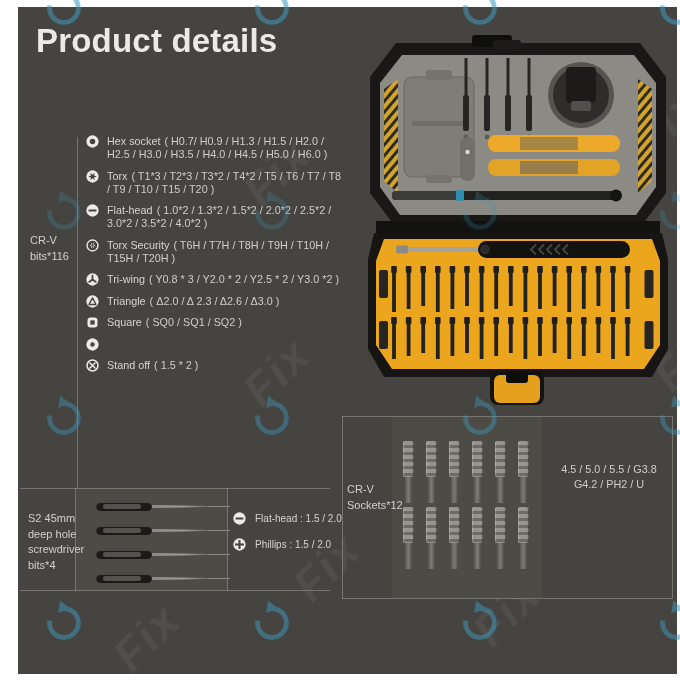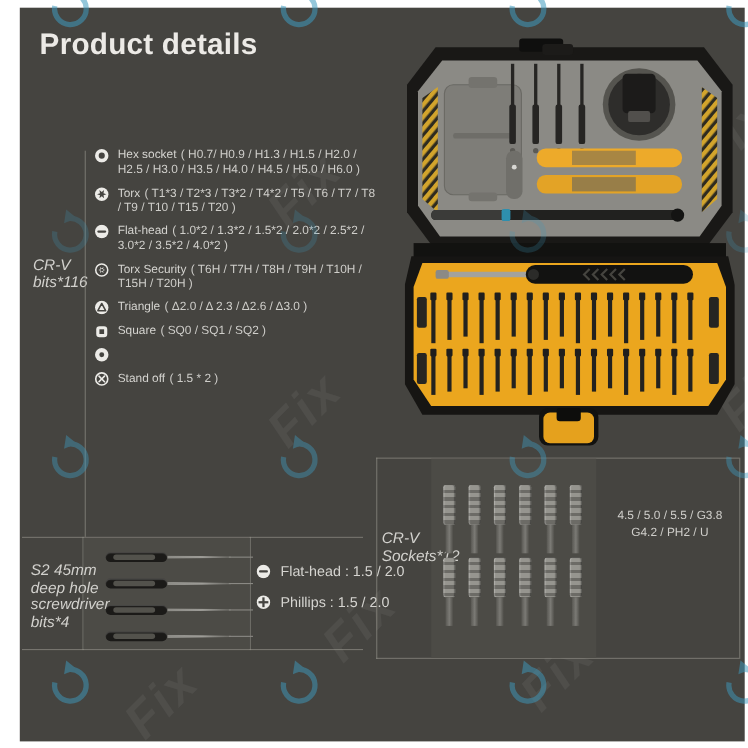--- a/index.html
+++ b/index.html
@@ -2,46 +2,46 @@
 <html><head>
 <meta charset="utf-8">
 <style>
   html,body{margin:0;padding:0;background:#fff;}
   .stage{position:relative;width:680px;height:680px;background:#ffffff;overflow:hidden;
          font-family:"Liberation Sans",sans-serif;-webkit-font-smoothing:antialiased;}
   .panel{position:absolute;left:18px;top:7px;width:659px;height:667px;background:#454440;}
   .lightbox{position:absolute;background:#4c4b46;}
   .divider{position:absolute;background:rgba(158,156,147,0.55);}
   
-  .title{position:absolute;left:36px;top:26px;color:#eceae6;font-weight:700;font-size:27px;line-height:29px;letter-spacing:.2px;}
+  .title{position:absolute;left:36px;top:26px;color:#eceae6;font-weight:700;font-size:33px;line-height:29px;letter-spacing:.2px;}
   .title .t2{margin-left:79px;}
   
   .bits-list{position:absolute;left:86px;top:135px;width:258px;}
   .bit-row{display:flex;align-items:flex-start;margin-bottom:8.5px;}
   .icn{display:inline-block;flex:0 0 auto;}
   .icn svg{display:block;}
   .bit-row .icn{margin-top:0px;margin-right:8px;}
   .bit-text{font-size:10.8px;line-height:13px;color:#d5d4d0;}
   .bit-label{margin-right:4px;}
   .bit-specs{color:#cfceca;}
-  .side-label{position:absolute;color:#d2d1cd;font-size:14px;line-height:15.5px;font-style:italic;}
+  .side-label{position:absolute;color:#d2d1cd;font-size:11px;line-height:15.5px;}
   
   .s2bits{position:absolute;left:90px;top:495px;width:130px;}
   .s2bit{position:relative;height:24px;}
   .s2bit .bar{position:absolute;left:6px;top:7px;width:56px;height:9px;border-radius:5px;background:#1b1a18;
               box-shadow:inset 0 1px 1px rgba(255,255,255,.22);}
   .s2bit .bar::after{content:"";position:absolute;left:7px;right:11px;top:2px;bottom:2px;border-radius:3px;background:#53524c;}
   .s2bit .shaft{position:absolute;left:62px;top:10px;width:58px;height:3px;
                 background:linear-gradient(90deg,#8c8b86,#9d9c97 55%,#6a6964);
                 clip-path:polygon(0 0,100% 30%,100% 70%,0 100%);}
   .s2bit .tip{position:absolute;left:118px;top:11px;width:22px;height:1.4px;background:#8a8984;}
   
   .spec-row{display:flex;align-items:center;margin-bottom:13px;}
   .spec-row .icn{margin-right:9px;}
-  .spec-text{font-size:13px;color:#d5d4d0;}
+  .spec-text{font-size:10px;color:#d5d4d0;}
   
   .sockets{position:absolute;left:403px;top:441px;}
   .socket-row{display:flex;gap:12px;margin-bottom:4px;}
   .socket{width:11px;}
   .socket .body{width:11px;height:36px;border-radius:2px;
      background:repeating-linear-gradient(180deg,#96958f 0 4px,#6c6b66 4px 7px);
      box-shadow:inset 1px 0 1px rgba(255,255,255,.25), inset -1px 0 1px rgba(0,0,0,.4);}
   .socket .shaft{width:7px;height:26px;margin:0 auto;background:linear-gradient(90deg,#585752,#7b7a75,#4e4d48);}
   
   .gamebit{position:absolute;left:545px;top:462px;width:128px;text-align:center;color:#cfceca;}
@@ -274,20 +274,33 @@
             <polygon points="10.3,7 8.2,6.3 8.7,4.1 7,5.6 5.3,4.1 5.8,6.3 3.7,7 5.8,7.7 5.3,9.9 7,8.4 8.7,9.9 8.2,7.7" fill="#ECEBE7"></polygon>
             <circle cx="7" cy="7" r="1.3" fill="#454440"></circle>
           </svg>
         </span>
         <span class="bit-text"><span class="bit-label">Torx Security</span><span class="bit-specs">( T6H / T7H / T8H / T9H / T10H / T15H / T20H )</span></span>
       </div>
       <div class="bit-row">
         <span class="icn">
           <svg viewBox="0 0 14 14" width="13" height="13">
             <circle cx="7" cy="7" r="6.6" fill="#ECEBE7"></circle>
+            <g stroke="#454440" stroke-width="1.9" stroke-linecap="round">
+              <line x1="7" y1="7" x2="7" y2="2.9"></line>
+              <line x1="7" y1="7" x2="3.4" y2="9.6"></line>
+              <line x1="7" y1="7" x2="10.6" y2="9.6"></line>
+            </g>
+          </svg>
+        </span>
+        <span class="bit-text"><span class="bit-label">Tri-wing</span><span class="bit-specs">( Y0.8 * 3 / Y2.0 * 2 / Y2.5 * 2 / Y3.0 *2 )</span></span>
+      </div>
+      <div class="bit-row">
+        <span class="icn">
+          <svg viewBox="0 0 14 14" width="13" height="13">
+            <circle cx="7" cy="7" r="6.6" fill="#ECEBE7"></circle>
             <polygon points="7,3.1 10.8,10.2 3.2,10.2" fill="none" stroke="#454440" stroke-width="1.5" stroke-linejoin="round"></polygon>
           </svg>
         </span>
         <span class="bit-text"><span class="bit-label">Triangle</span><span class="bit-specs">( Δ2.0 / Δ 2.3 / Δ2.6 / Δ3.0 )</span></span>
       </div>
       <div class="bit-row">
         <span class="icn">
           <svg viewBox="0 0 14 14" width="13" height="13">
             <rect x="1.6" y="1.6" width="10.8" height="10.8" rx="3.2" fill="#ECEBE7"></rect>
             <rect x="4.7" y="4.7" width="4.6" height="4.6" fill="#454440"></rect>

